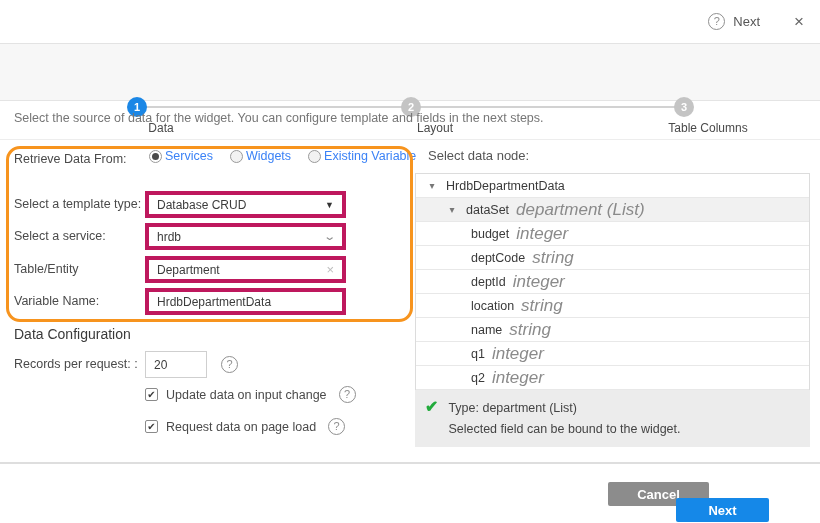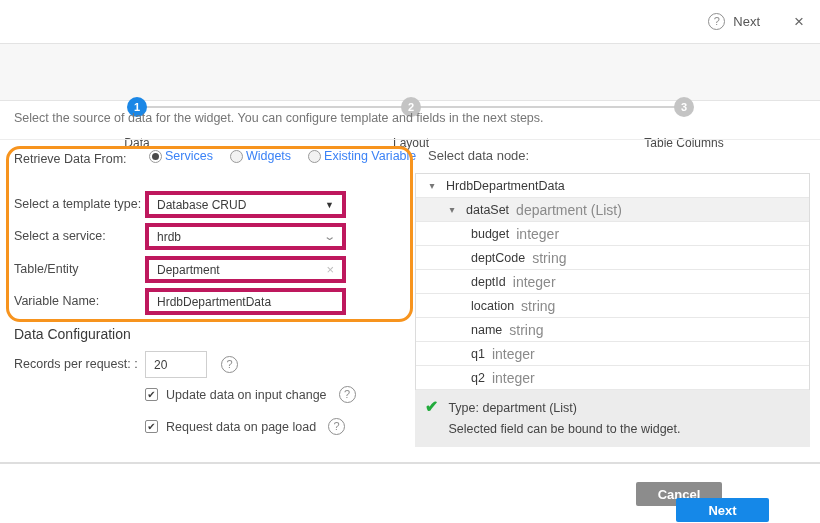--- a/index.html
+++ b/index.html
@@ -21,22 +21,22 @@
   .close-x { font-size:17px; color:#666; cursor:pointer; line-height:1; }
   
   .stepper { position:absolute; top:44px; left:0; right:0; height:57px; background:#f7f7f7;
              border-bottom:1px solid #e4e4e4; }
   .step-line { position:absolute; top:62px; left:137px; width:547px; height:2px; background:#d2d2d2; }
   .step { position:absolute; top:53px; width:20px; height:20px; border-radius:50%;
           color:#fff; font-size:11px; font-weight:bold; display:flex; align-items:center;
           justify-content:center; transform:translateX(-50%); }
   .step.active { background:#1b87e6; }
   .step.inactive { background:#c4c4c4; }
-  .step-label { position:absolute; top:92px; transform:translateX(-50%); font-size:12px;
-                color:#4a4a4a; white-space:nowrap; }
+  .step-label { position:absolute; top:77px; transform:translateX(-50%); font-size:12px;
+                color:#4a4a4a; white-space:nowrap;margin-left:24px; }
   
   .instruction { position:absolute; top:111px; left:14px; font-size:12.5px; color:#767676; }
   .section-line { position:absolute; top:139px; left:0; right:0; height:1px; background:#ededed; }
   
   .annotation { position:absolute; left:6px; top:146px; width:407px; height:176px;
                 border:3px solid #f7941e; border-radius:14px; pointer-events:none; z-index:5; }
   
   .flabel { position:absolute; left:14px; font-size:12.5px; color:#4a4a4a; }
   .radio-row { position:absolute; left:149px; top:149px; display:flex; align-items:center; gap:17px; }
   .radio-item { display:flex; align-items:center; gap:3px; font-size:12.5px; color:#3b82f6; }
@@ -66,32 +66,32 @@
   .cb-q { margin-left:4px; }
   
   .node-heading { position:absolute; left:428px; top:148px; font-size:13px; color:#555; }
   .tree { position:absolute; left:415px; top:173px; width:395px; border:1px solid #dcdcdc;
           border-bottom:0; background:#fff; }
   .trow { height:24px; display:flex; align-items:center; border-bottom:1px solid #e8e8e8;
           font-size:12.5px; color:#3a3a3a; background:#fff; }
   .trow.selected { background:#f1f1f1; }
   .tri { color:#777; font-size:10px; width:12px; text-align:center; margin-right:8px; }
   .lvl0 { padding-left:10px; } .lvl1 { padding-left:30px; } .lvl2 { padding-left:55px; }
-  .ttype { color:#8a8a8a; font-size:14px; margin-left:7px; }
+  .ttype { font-style:italic; color:#8a8a8a; font-size:17px; margin-left:7px; }
   .node-msg { position:absolute; left:415px; top:390px; width:395px; height:57px; background:#ececec;
               padding:8px 10px 0 10px; }
   .node-msg-inner { display:flex; gap:10px; }
   .green-check { color:#22ab3c; font-size:16px; font-weight:bold; line-height:1.1; }
   .msg-lines { font-size:12.5px; color:#444; line-height:21px; }
   
   .foot-line { position:absolute; top:462px; left:0; right:0; height:2px; background:#dedede; }
   .btn { position:absolute; top:482px; height:24px; border:0; border-radius:2px; color:#fff;
          font-size:13px; font-weight:600; font-family:inherit; cursor:pointer;
          display:flex; align-items:center; justify-content:center; }
-  .btn-cancel { left:608px; width:86px; background:#8c8c8c;margin-left:28px; }
+  .btn-cancel { left:608px; width:101px; background:#8c8c8c; }
   .btn-next { left:676px; width:93px; background:#1588e8;margin-top:16px; }
 </style>
 </head>
 <body>
 
 <div class="dialog">
 
   <div class="hdr">
     <div class="hdr-right">
       <span class="qcircle">?</span>

